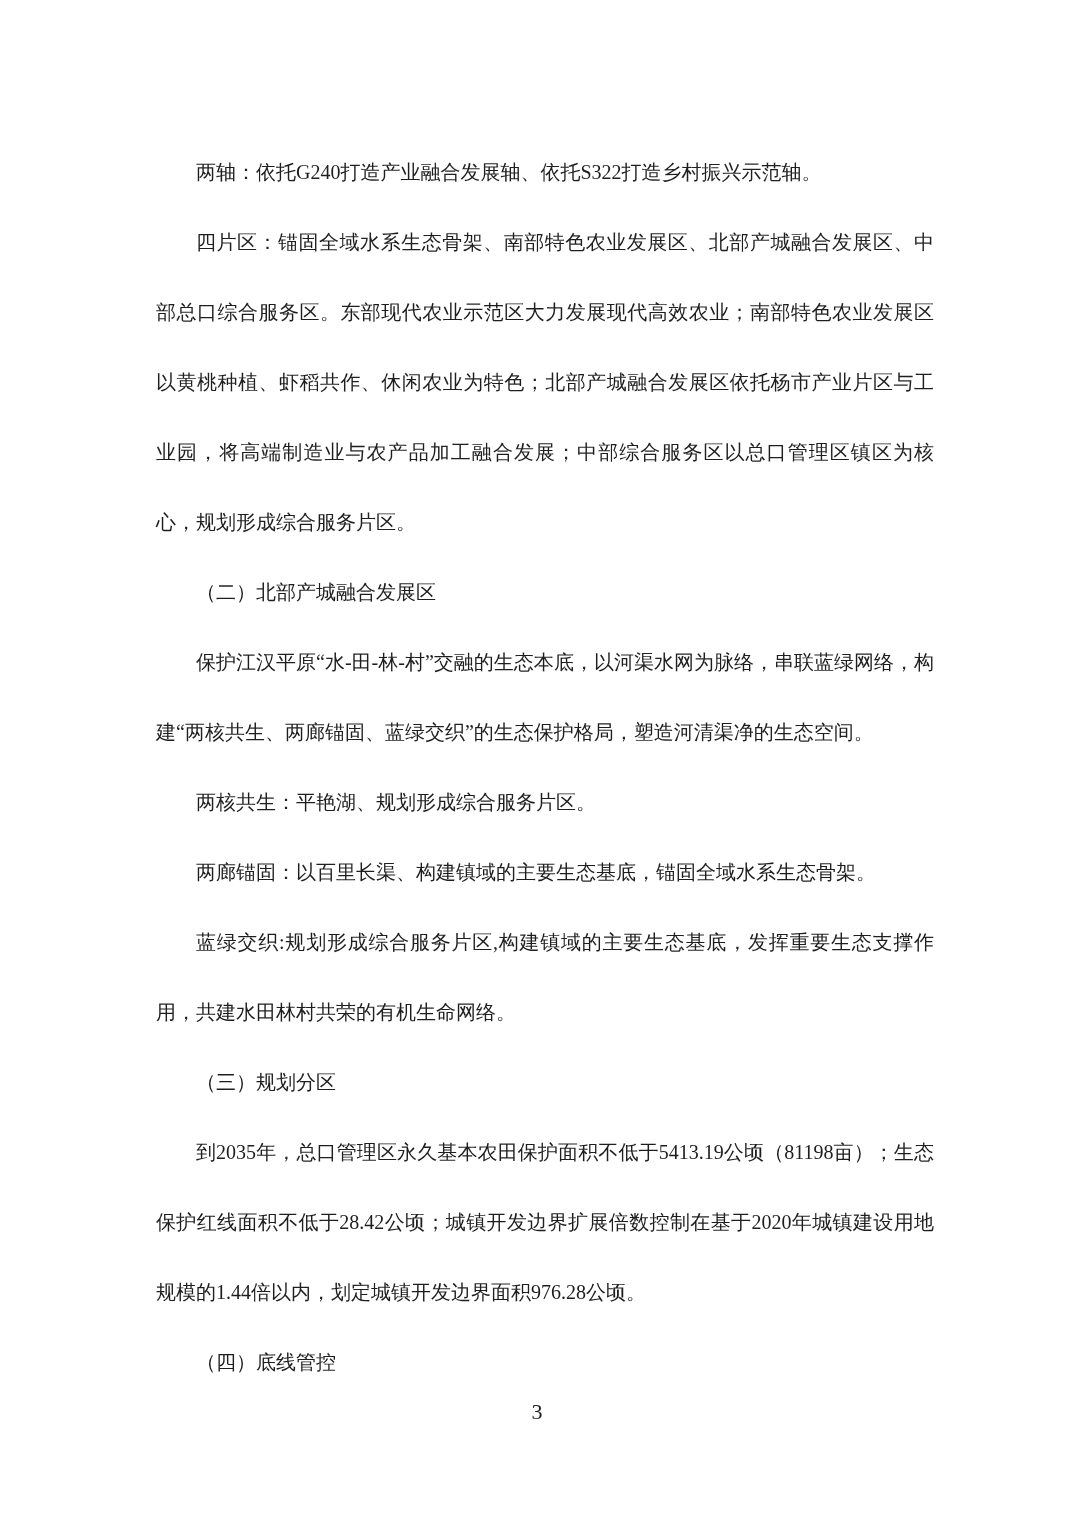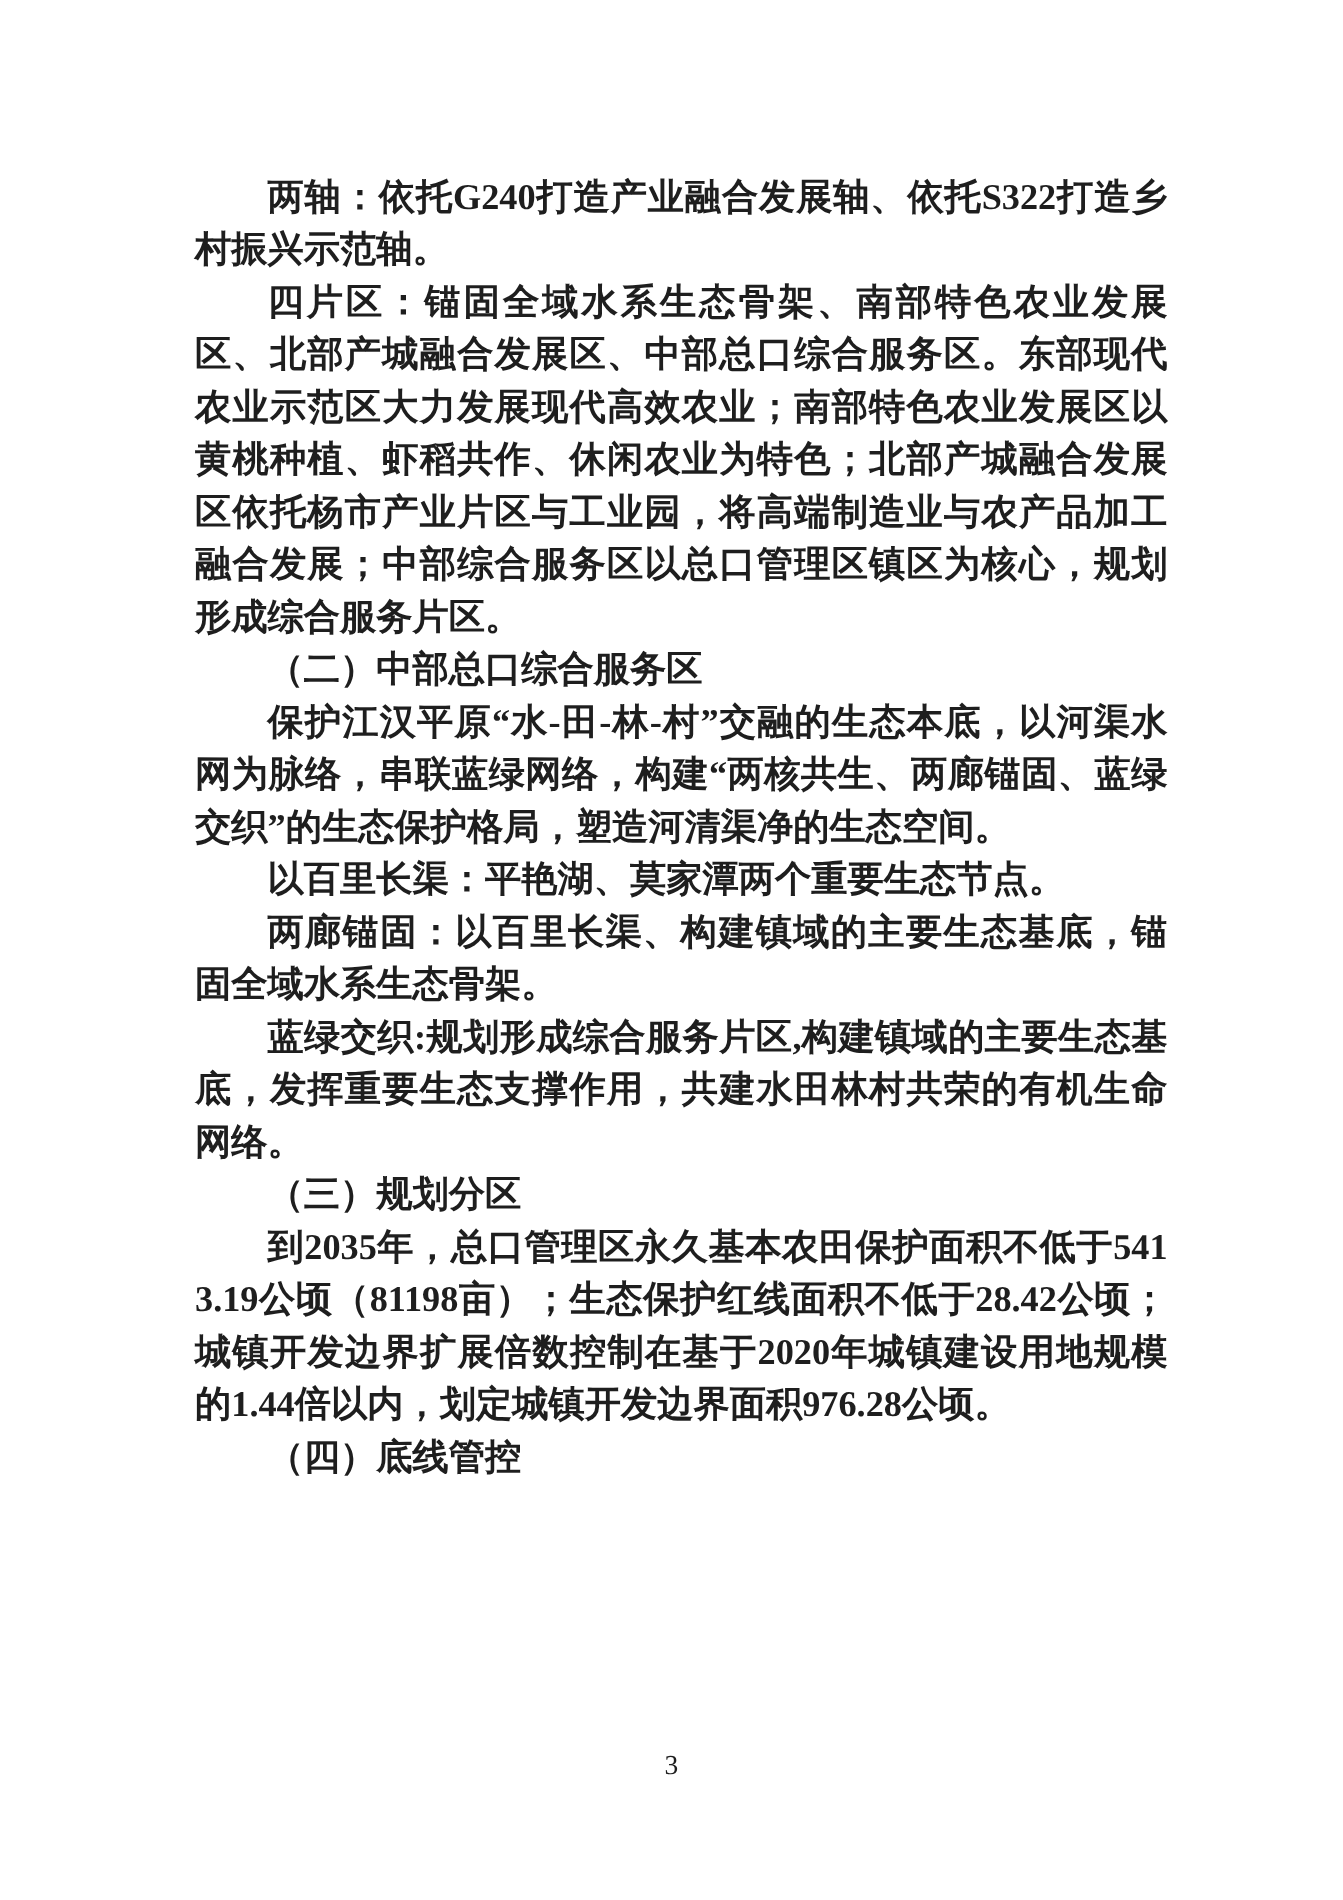--- a/index.html
+++ b/index.html
@@ -18,27 +18,26 @@
   }
   .content {
     position: absolute;
     left: 156px;
     top: 137px;
     width: 778px;
   }
   .para {
     margin: 0;
     padding: 0;
-    font-size: 29px;
-    line-height: 42px;
+    font-size: 20px;
+    line-height: 70px;
     text-indent: 2em;
     text-align: justify;
     text-justify: inter-ideograph;
     word-break: break-all;
-    font-weight: bold;
   }
   .page-footer {
     position: absolute;
     top: 1398px;
     left: 0;
     width: 100%;
     text-align: center;
   }
   .page-number {
     font-size: 22px;
@@ -47,23 +46,23 @@
     font-family: "Liberation Serif", "DejaVu Serif", serif;
   }
 </style>
 </head>
 <body>
 
 <div class="page">
   <div class="content">
     <p class="para">两轴：依托G240打造产业融合发展轴、依托S322打造乡村振兴示范轴。</p>
     <p class="para">四片区：锚固全域水系生态骨架、南部特色农业发展区、北部产城融合发展区、中部总口综合服务区。东部现代农业示范区大力发展现代高效农业；南部特色农业发展区以黄桃种植、虾稻共作、休闲农业为特色；北部产城融合发展区依托杨市产业片区与工业园，将高端制造业与农产品加工融合发展；中部综合服务区以总口管理区镇区为核心，规划形成综合服务片区。</p>
-    <p class="para">（二）中部总口综合服务区</p>
+    <p class="para">（二）北部产城融合发展区</p>
     <p class="para">保护江汉平原“水-田-林-村”交融的生态本底，以河渠水网为脉络，串联蓝绿网络，构建“两核共生、两廊锚固、蓝绿交织”的生态保护格局，塑造河清渠净的生态空间。</p>
-    <p class="para">以百里长渠：平艳湖、莫家潭两个重要生态节点。</p>
+    <p class="para">两核共生：平艳湖、规划形成综合服务片区。</p>
     <p class="para">两廊锚固：以百里长渠、构建镇域的主要生态基底，锚固全域水系生态骨架。</p>
     <p class="para">蓝绿交织:规划形成综合服务片区,构建镇域的主要生态基底，发挥重要生态支撑作用，共建水田林村共荣的有机生命网络。</p>
     <p class="para">（三）规划分区</p>
     <p class="para">到2035年，总口管理区永久基本农田保护面积不低于5413.19公顷（81198亩）；生态保护红线面积不低于28.42公顷；城镇开发边界扩展倍数控制在基于2020年城镇建设用地规模的1.44倍以内，划定城镇开发边界面积976.28公顷。</p>
     <p class="para">（四）底线管控</p>
   </div>
   <div class="page-footer">
     <span class="page-number">3</span>
   </div>
 </div>

